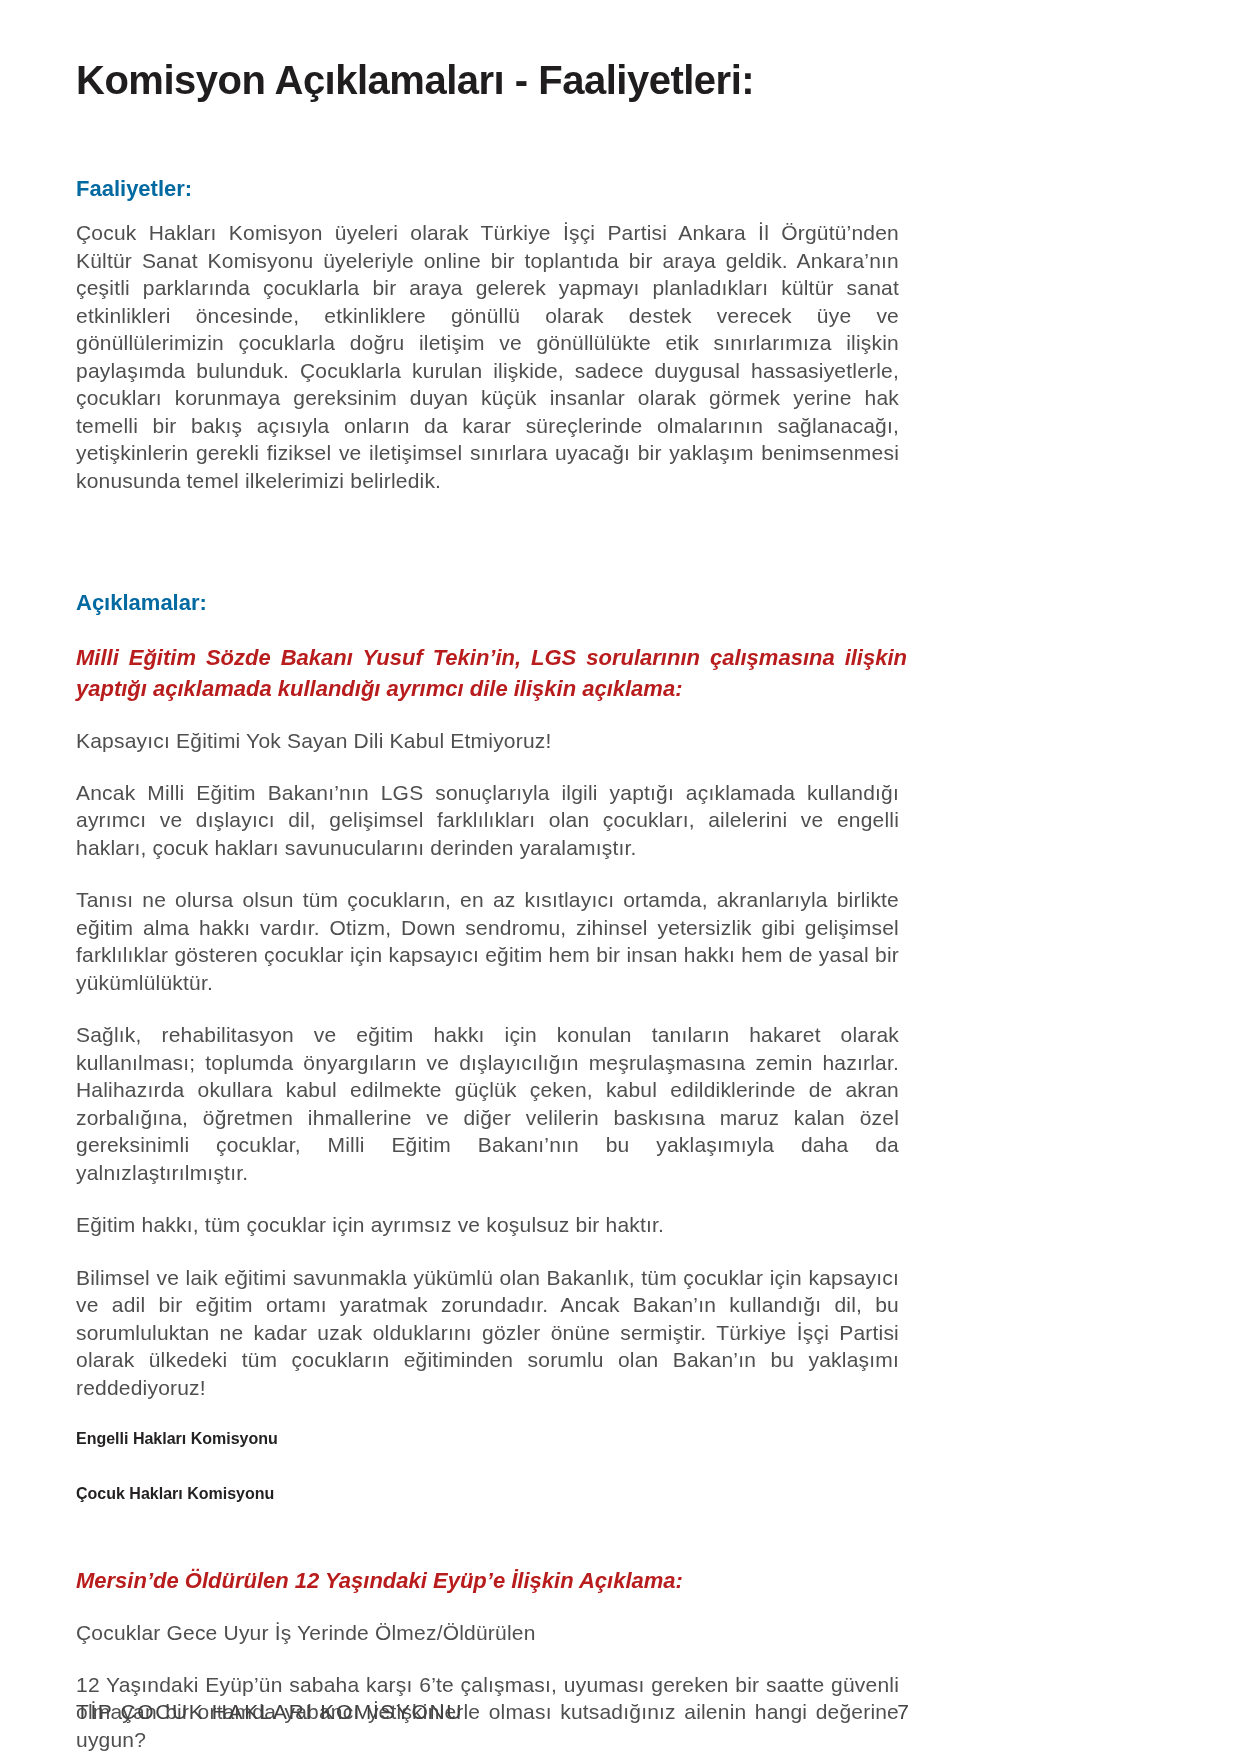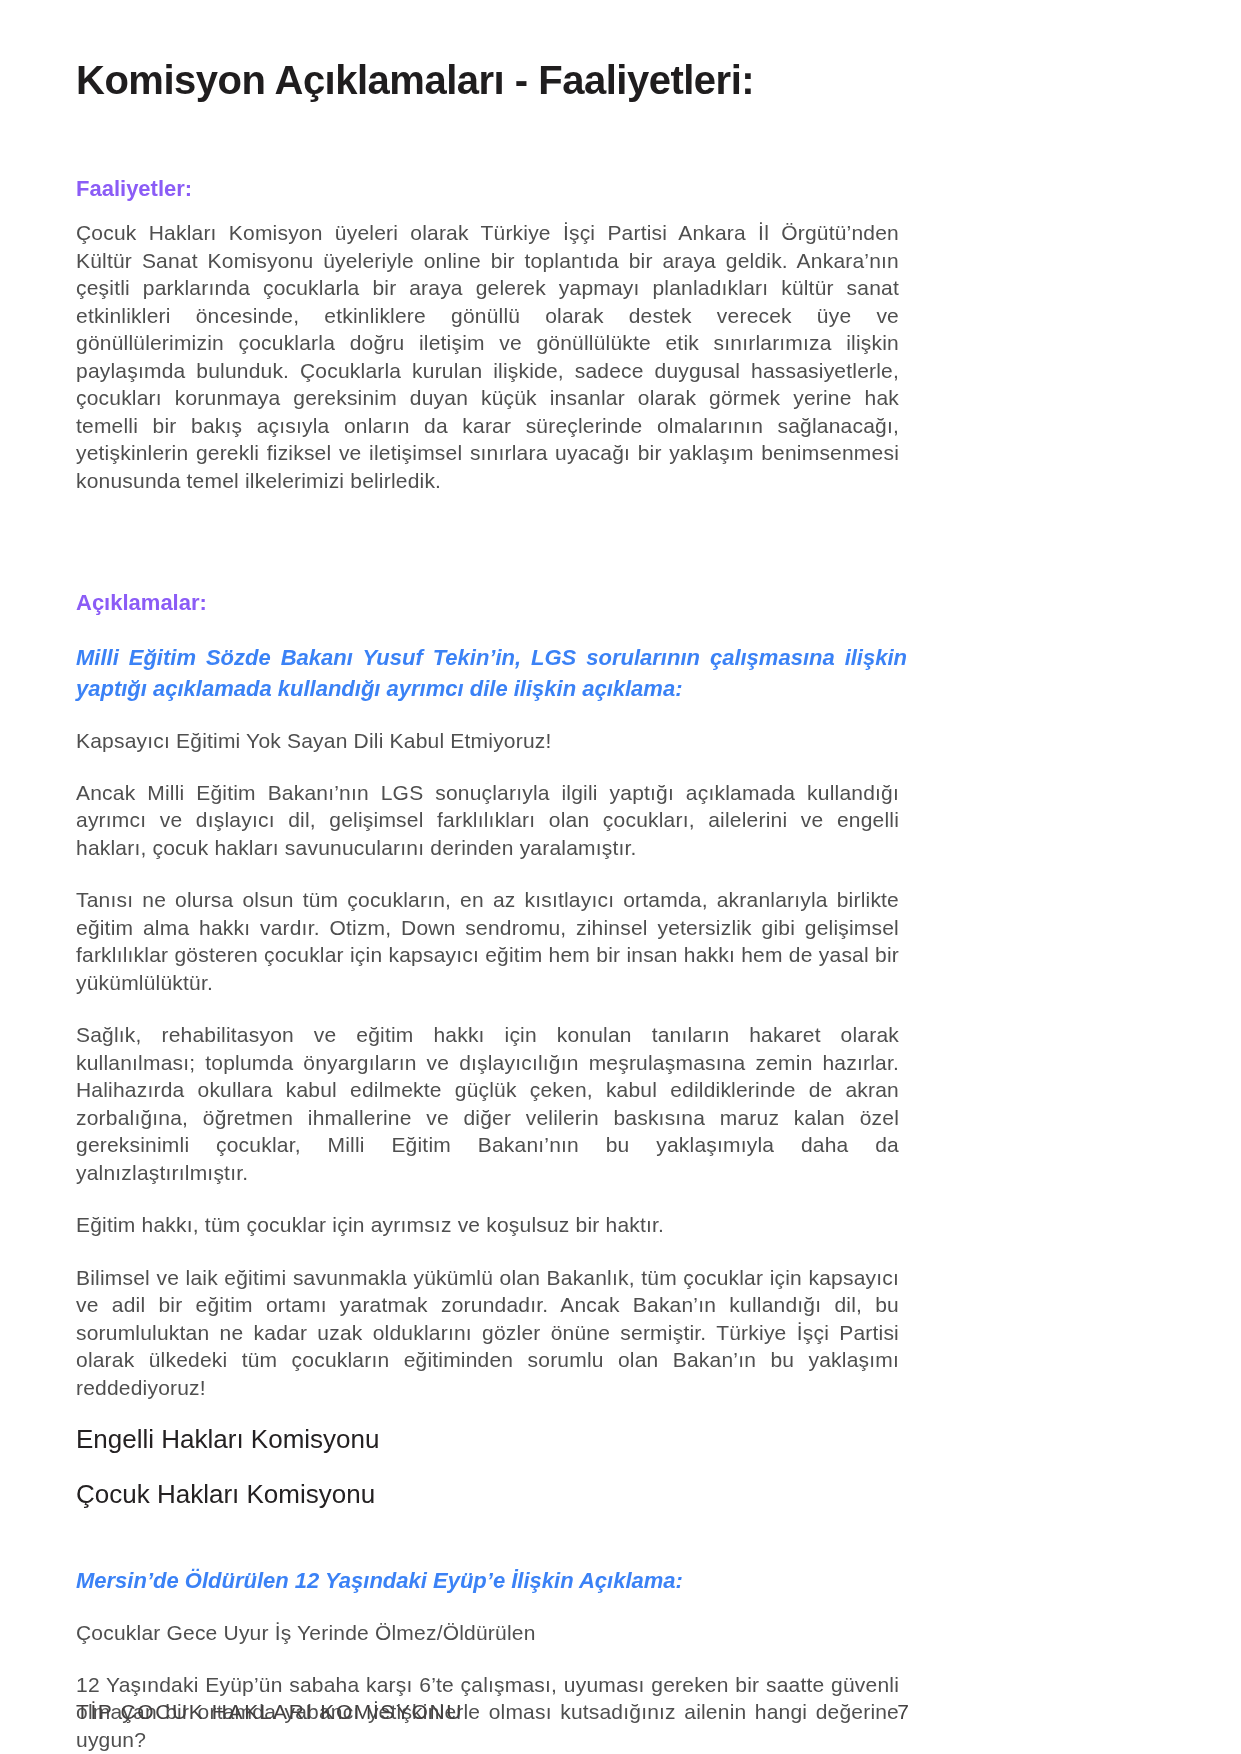--- a/index.html
+++ b/index.html
@@ -24,55 +24,55 @@
     line-height: 48px;
     font-weight: bold;
     color: #1f1d1e;
     letter-spacing: -0.5px;
   }
   h2.sec-heading {
     margin: 0 0 17px 0;
     font-size: 22px;
     line-height: 26px;
     font-weight: bold;
-    color: #8b5cf6;
+    color: #0369a1;
   }
   h2.sec-heading.aciklamalar {
     margin-top: 96px;
     margin-bottom: 26px;
   }
   h3.stmt-heading {
     margin: 0 4px 23px 0;
     font-size: 22px;
     line-height: 31px;
     font-weight: bold;
     font-style: italic;
-    color: #3b82f6;
+    color: #b91c1c;
     text-align: justify;
   }
   p.body-p {
     margin: 0 12px 25px 0;
     font-size: 21px;
     line-height: 27.5px;
     text-align: justify;
     letter-spacing: 0.2px;
     color: #4f4f4f;
   }
   p.slogan-p {
     margin: 0 0 24px 0;
     font-size: 21px;
     line-height: 27.5px;
     letter-spacing: 0.2px;
     color: #4f4f4f;
   }
   p.signature-p {
     margin: 0 0 29px 0;
-    font-size: 26px;
+    font-size: 16px;
     line-height: 26px;
-    font-weight: normal;
+    font-weight: bold;
     color: #242122;
   }
   .statement-block {
     margin: 0;
   }
   .statement-block.second {
     margin-top: 58px;
   }
   footer.page-footer {
     position: absolute;

